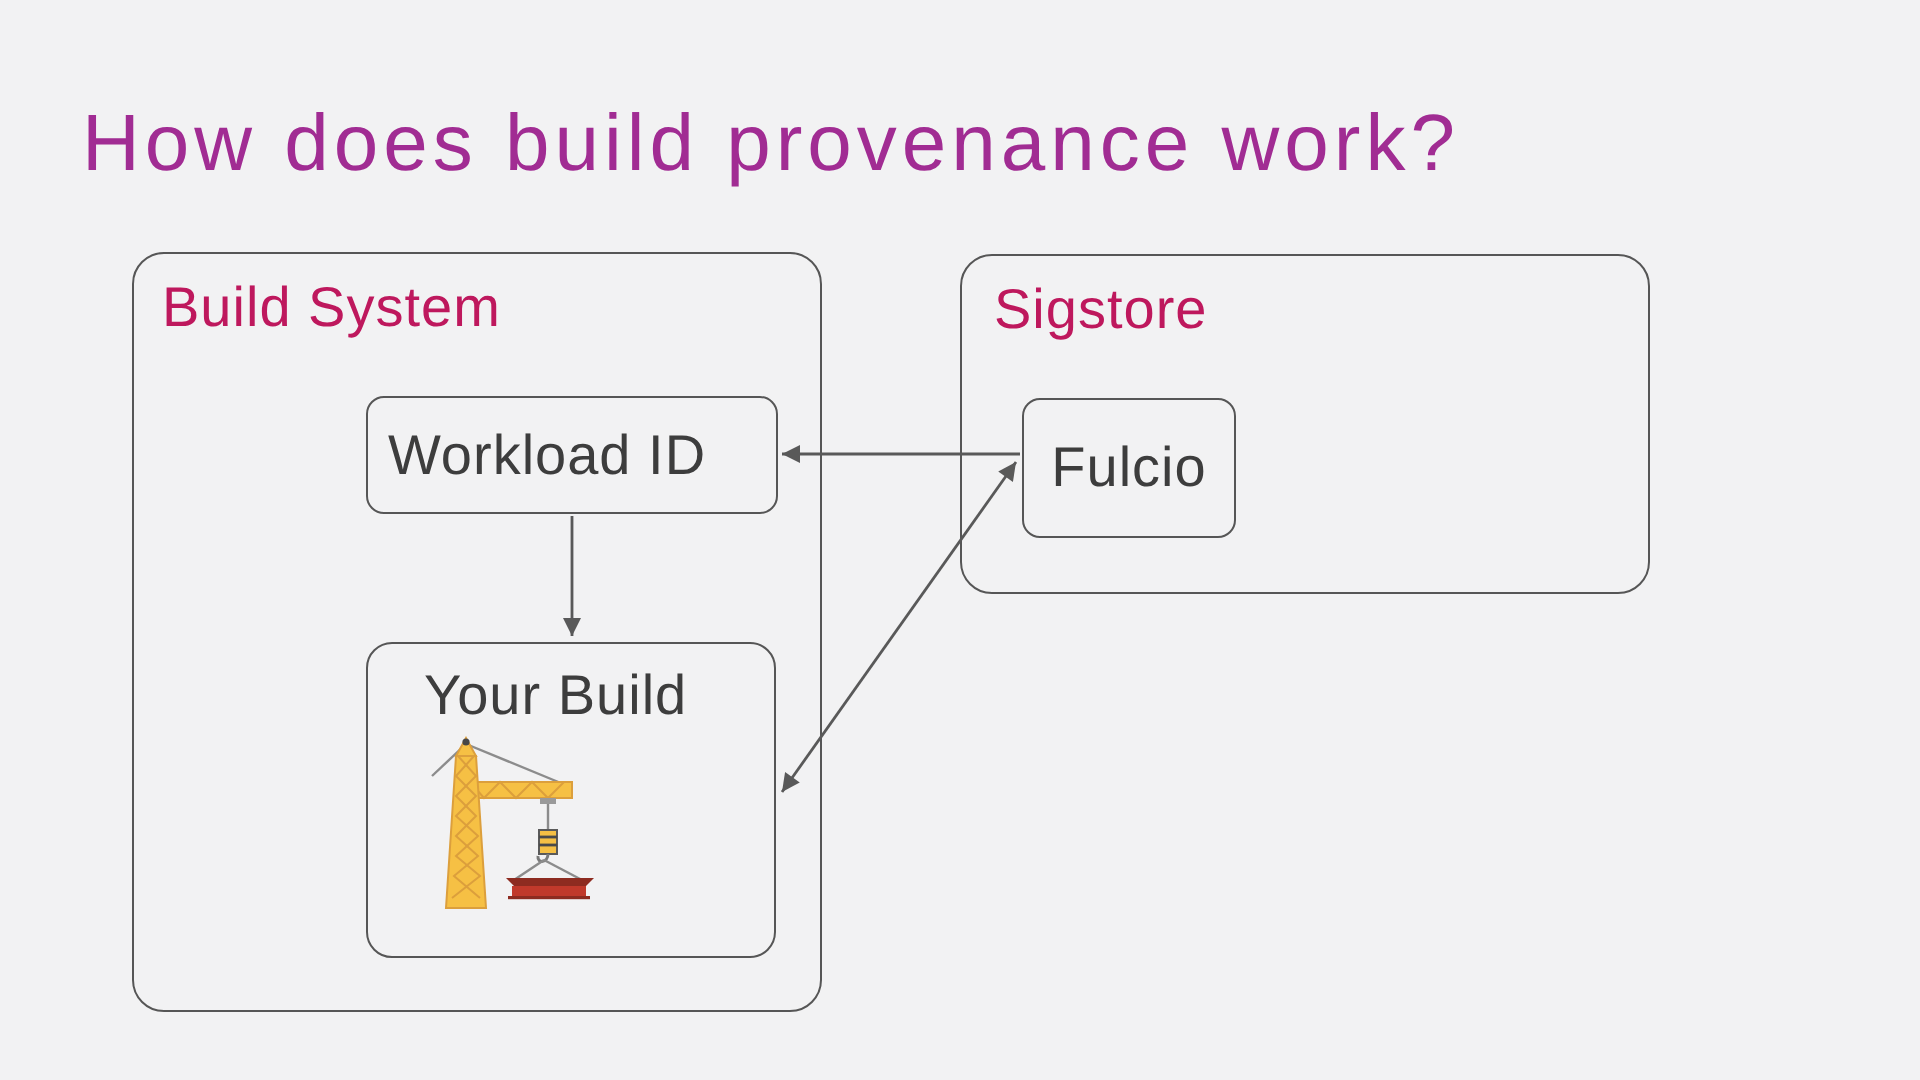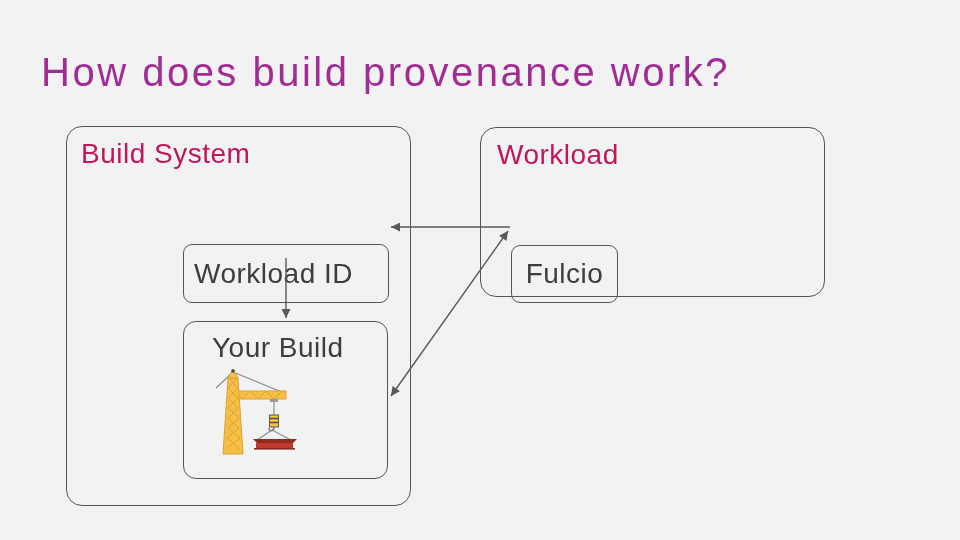--- a/index.html
+++ b/index.html
@@ -21,21 +21,21 @@
   }
 
   .box{
     position:absolute;
     border:1.6px solid #565656;
     background:transparent;
     box-sizing:border-box;
     color:#3d3d3d;
   }
   .container-box{border-radius:16px;}
-  .node-box{border-radius:9px;margin-top:46px;}
+  .node-box{border-radius:9px;}
 
   .container-label{
     position:absolute;top:11px;left:14px;
     font-size:28px;letter-spacing:0.5px;color:#be185d;
     white-space:nowrap;
   }
   #box-sigstore .container-label{left:16px;}
 
   .node-label{
     position:absolute;top:0;bottom:0;
@@ -60,28 +60,28 @@
 
 <div class="slide">
 
   <div class="slide-title">How does build provenance work?</div>
 
   <div class="box container-box" id="box-build-system" style="left:66px;top:126px;width:345px;height:380px;">
     <div class="container-label">Build System</div>
   </div>
 
   <div class="box container-box" id="box-sigstore" style="left:480px;top:127px;width:345px;height:170px;">
-    <div class="container-label">Workload</div>
+    <div class="container-label">Sigstore</div>
   </div>
 
   <div class="box node-box" id="box-workload-id" style="left:183px;top:198px;width:206px;height:59px;">
     <div class="node-label">Workload ID</div>
   </div>
 
-  <div class="box node-box" id="box-fulcio" style="left:511px;top:199px;width:107px;height:58px;">
+  <div class="box node-box" id="box-fulcio" style="left:511px;top:199px;width:107px;height:70px;">
     <div class="node-label">Fulcio</div>
   </div>
 
   <div class="box container-box" id="box-your-build" style="left:183px;top:321px;width:205px;height:158px;border-radius:13px;">
     <div class="node-label">Your Build</div>
 
     <svg id="crane" width="92" height="92" viewBox="0 0 92 92" aria-hidden="true">
 
       <g stroke="#8c8c8c" stroke-width="1.2" fill="none">
         <line x1="21" y1="6" x2="4" y2="22"></line>

